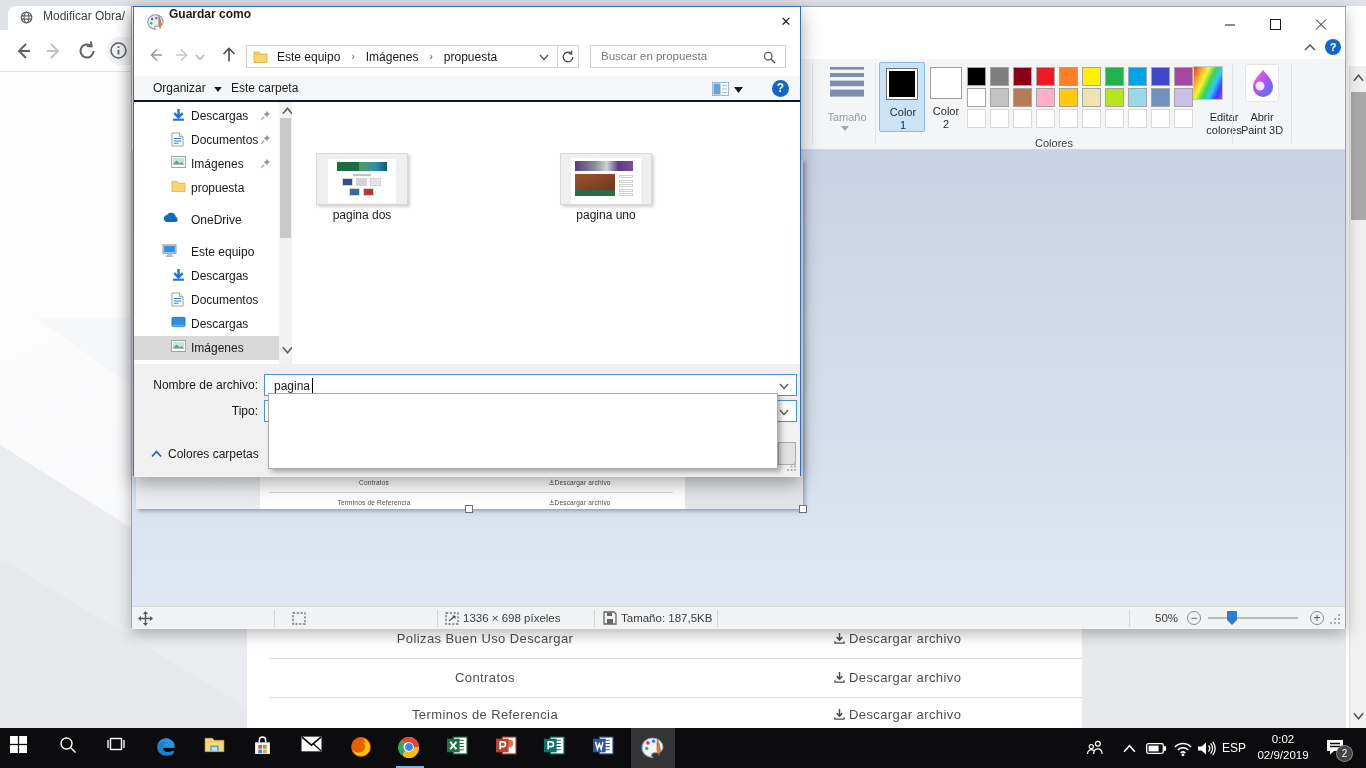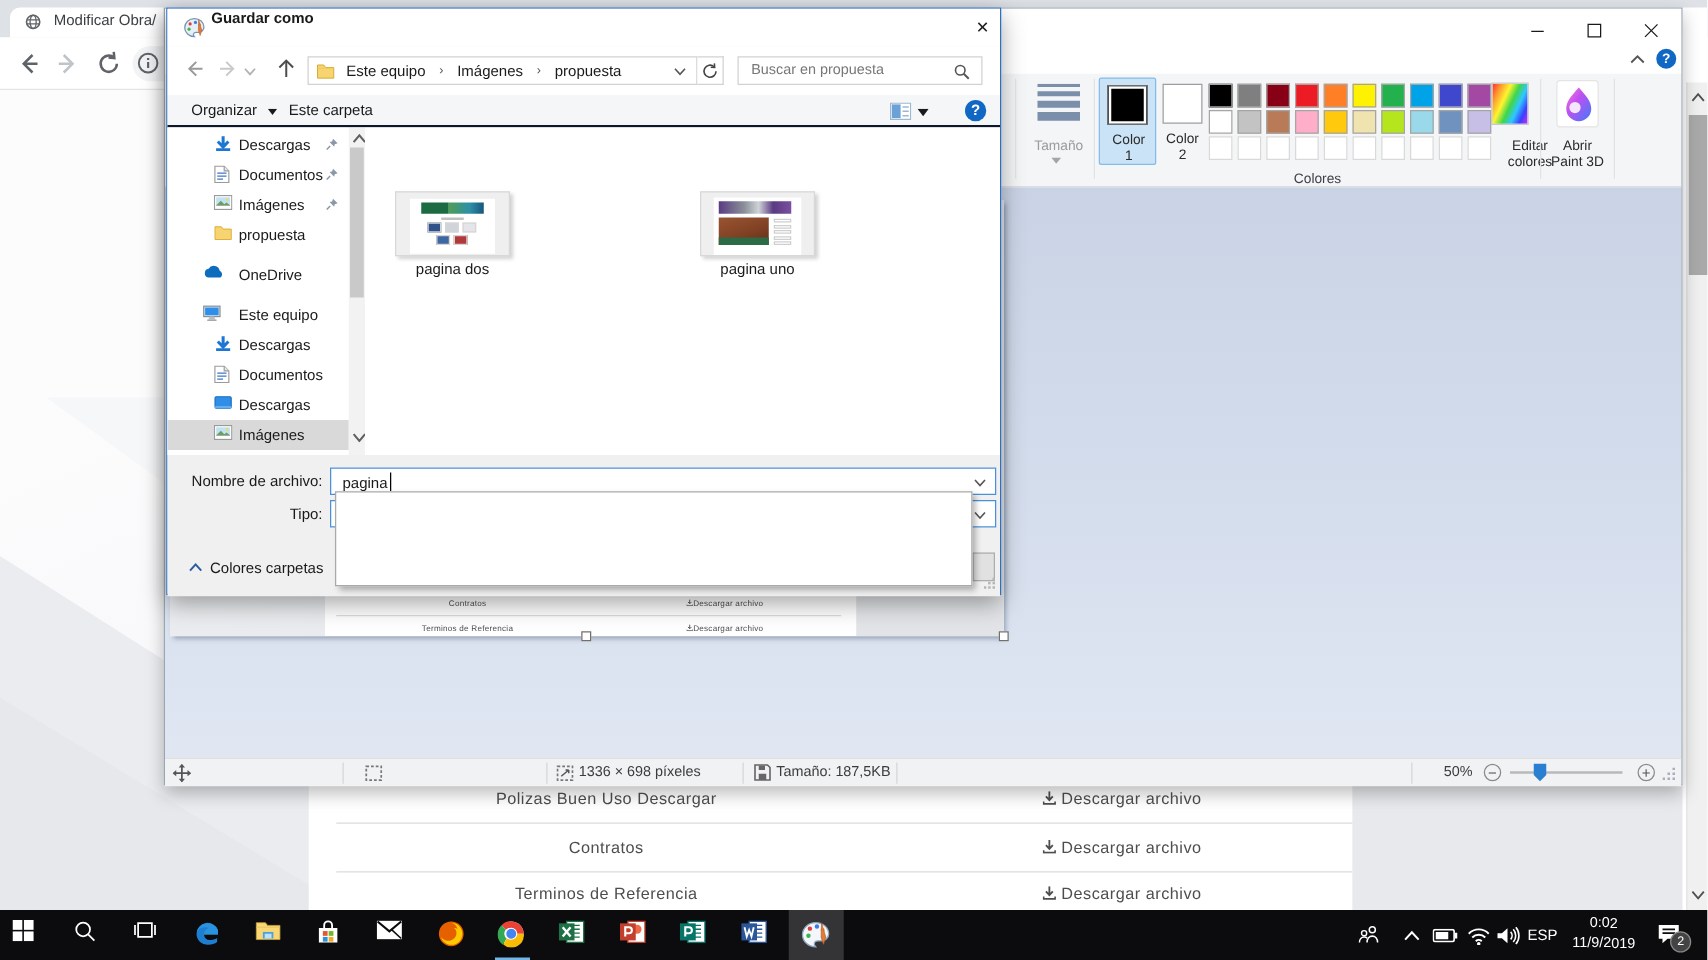--- a/index.html
+++ b/index.html
@@ -833,20 +833,20 @@
       <path d="M6.6 11 A3.5 3.5 0 0 1 11.4 11" fill="none" stroke="#fff" stroke-width="1.5"></path>
       <circle cx="9" cy="13" r="1.4" fill="#fff"></circle>
     </svg>
     <svg viewBox="0 0 19 15" width="19" height="15" style="position: absolute; left: 1197px; top: 13px;">
       <path d="M1 5.5 H4.5 L9 1.5 V13.5 L4.5 9.5 H1 Z" fill="#fff"></path>
       <path d="M11.5 4.5 A4.5 4.5 0 0 1 11.5 10.5 M13.6 2.4 A7.6 7.6 0 0 1 13.6 12.6 M15.7 0.8 A10.4 10.4 0 0 1 15.7 14.2" fill="none" stroke="#fff" stroke-width="1.3"></path>
     </svg>
     <div class="tray-txt" style="left: 1222px; top: 13px;">ESP</div>
     <div id="clock">
       <div>0:02</div>
-      <div>11/9/2019</div>
+      <div>02/9/2019</div>
     </div>
     <svg viewBox="0 0 18 16" width="18" height="16" style="position: absolute; left: 1326px; top: 11px;">
       <path d="M1 1 H17 V12 H8 L4 15.5 V12 H1 Z" fill="#fff"></path>
       <path d="M4 4.5 H14 M4 7.5 H14" stroke="#0c0c0e" stroke-width="1.3"></path>
     </svg>
     <div id="badge">2</div>
   </div>
 
 </body></html>

